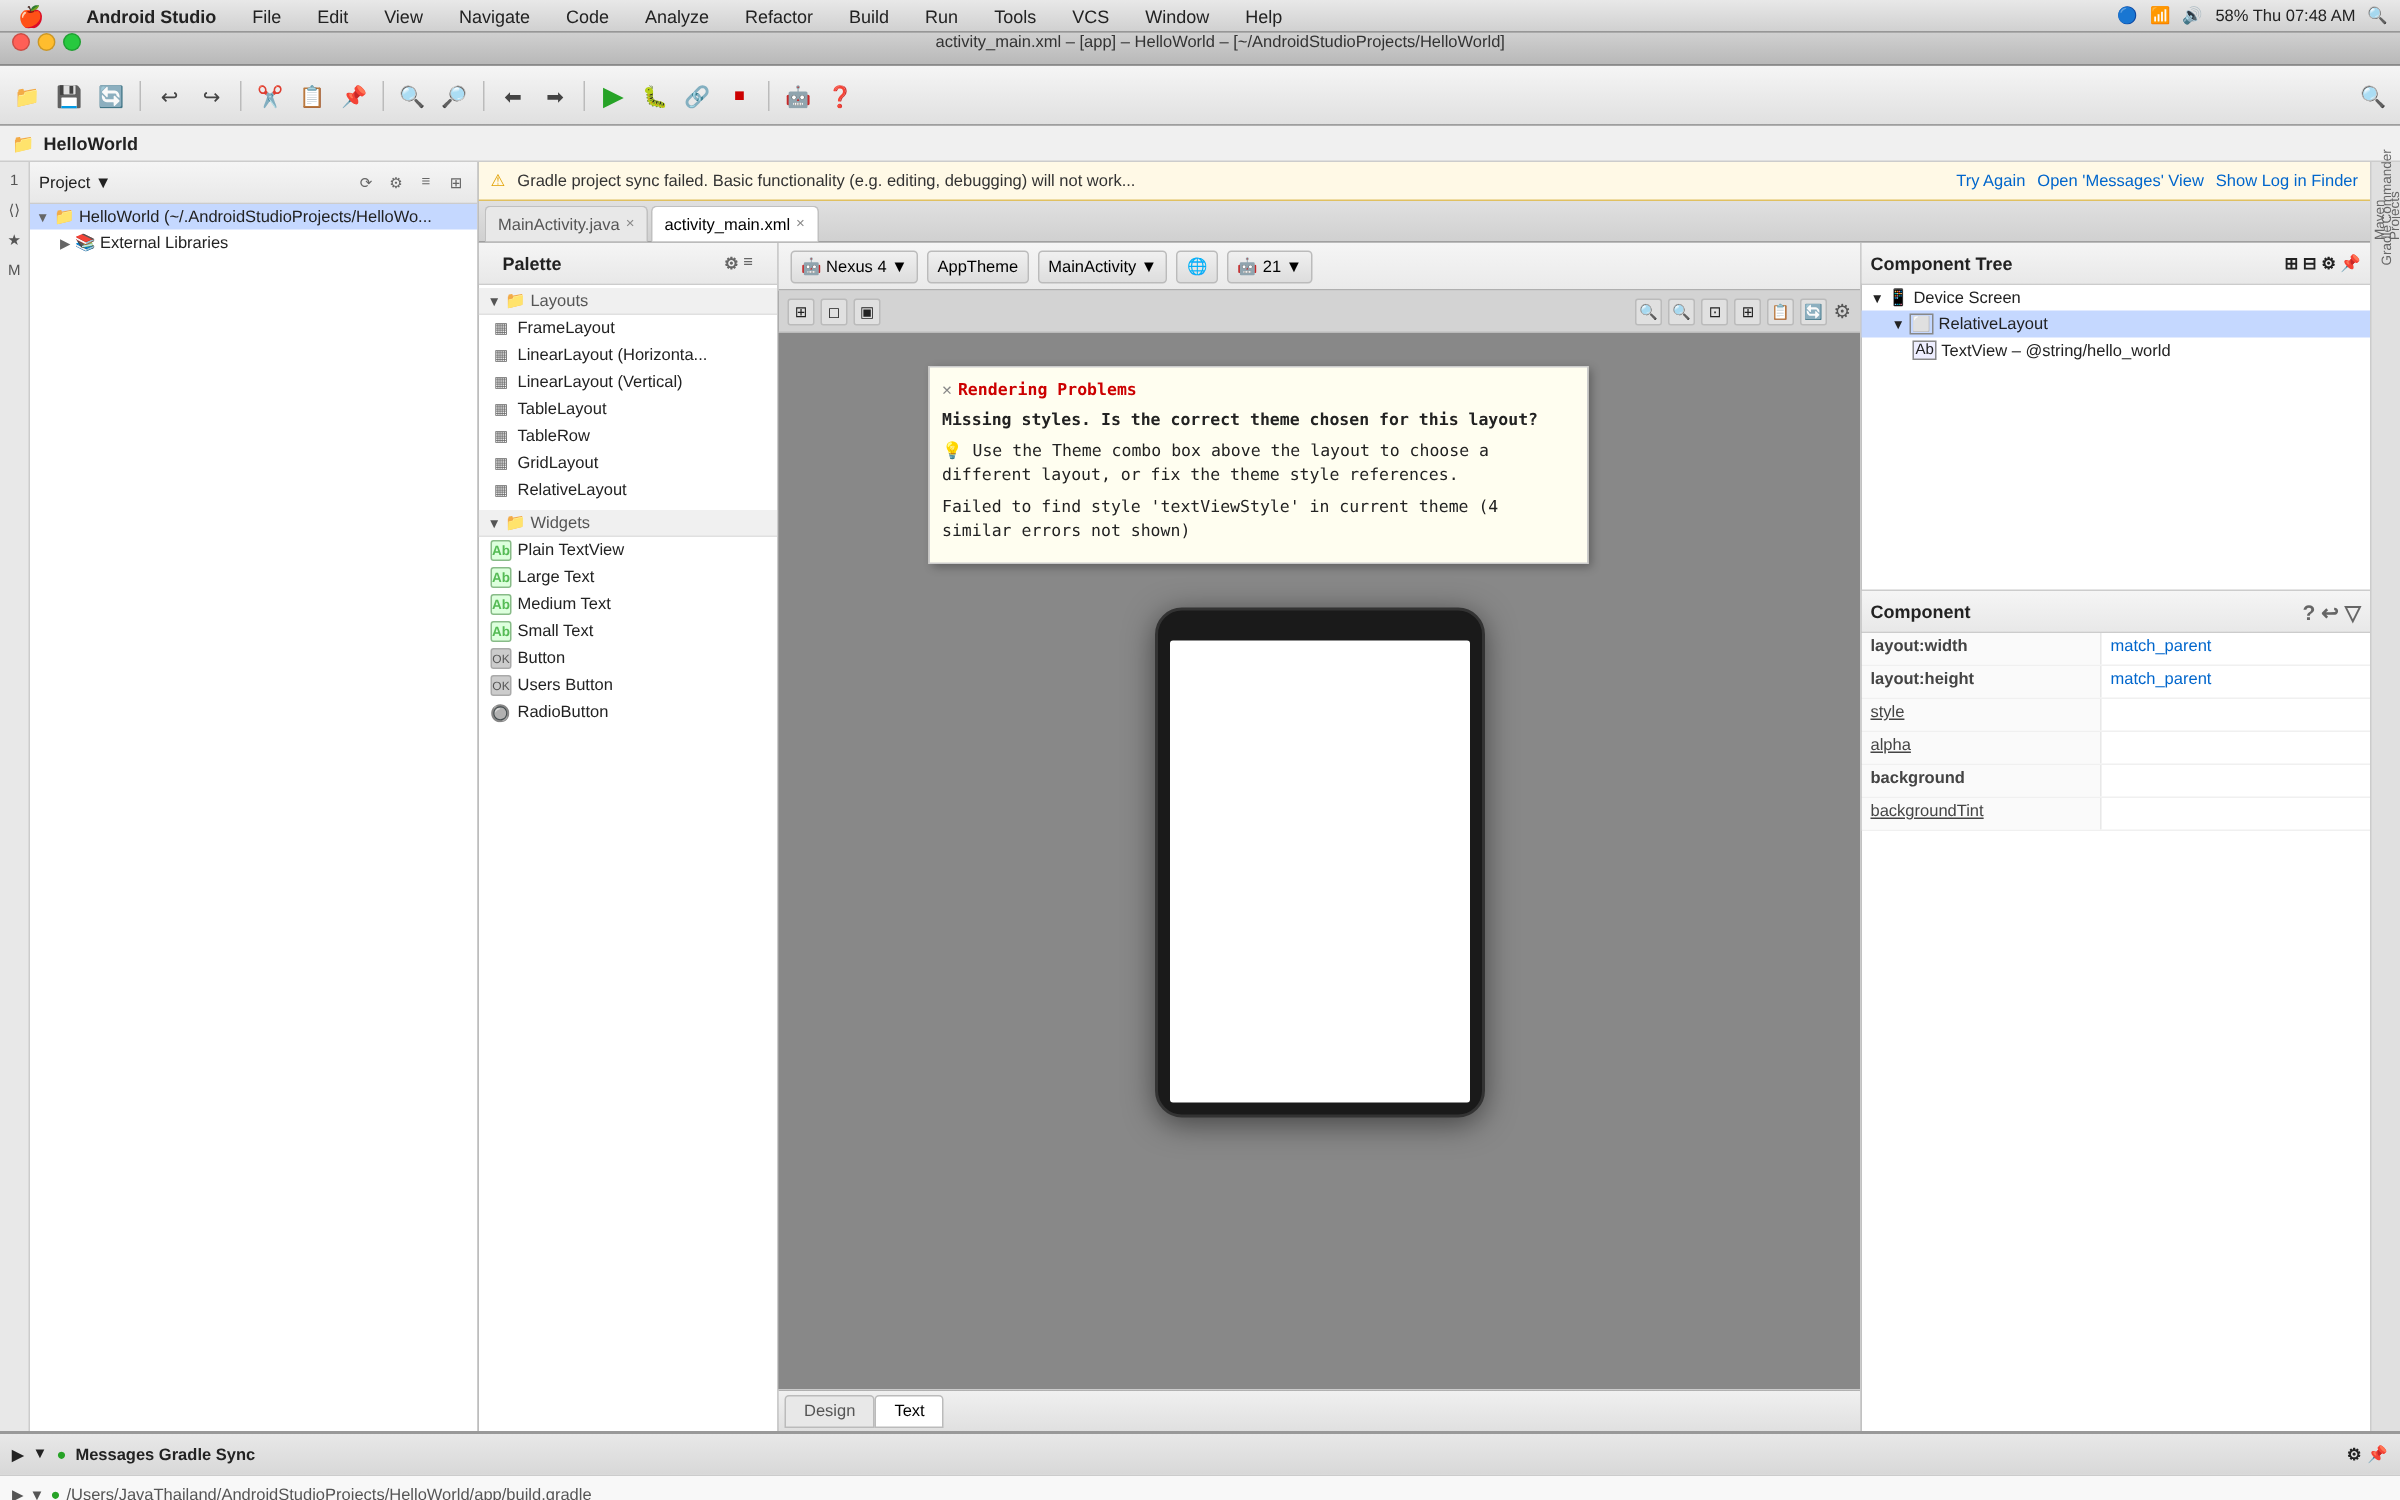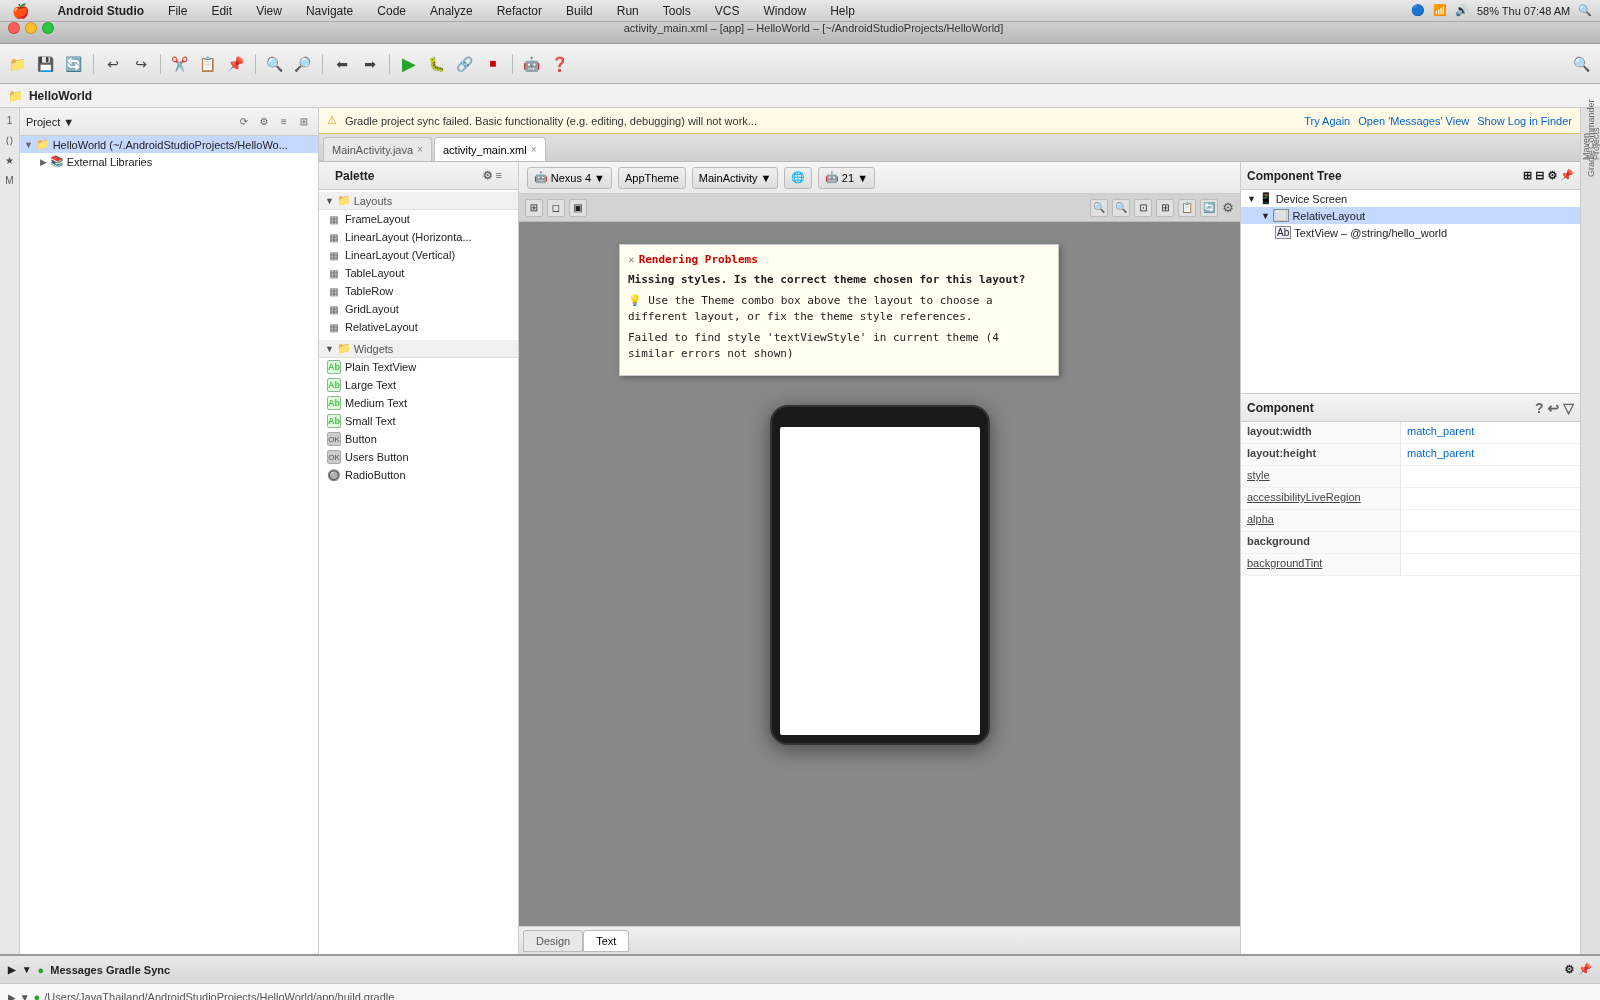--- a/index.html
+++ b/index.html
@@ -860,24 +860,20 @@
             </div>
             <div class="property-row">
               <div class="prop-name">layout:height</div>
               <div class="prop-value">match_parent</div>
             </div>
             <div class="property-row">
               <div class="prop-name normal">style</div>
               <div class="prop-value"></div>
             </div>
             <div class="property-row">
-              <div class="prop-name normal">accessibilityLiveRegion</div>
-              <div class="prop-value"></div>
-            </div>
-            <div class="property-row">
               <div class="prop-name normal">alpha</div>
               <div class="prop-value"></div>
             </div>
             <div class="property-row">
               <div class="prop-name">background</div>
               <div class="prop-value"></div>
             </div>
             <div class="property-row">
               <div class="prop-name normal">backgroundTint</div>
               <div class="prop-value"></div>

